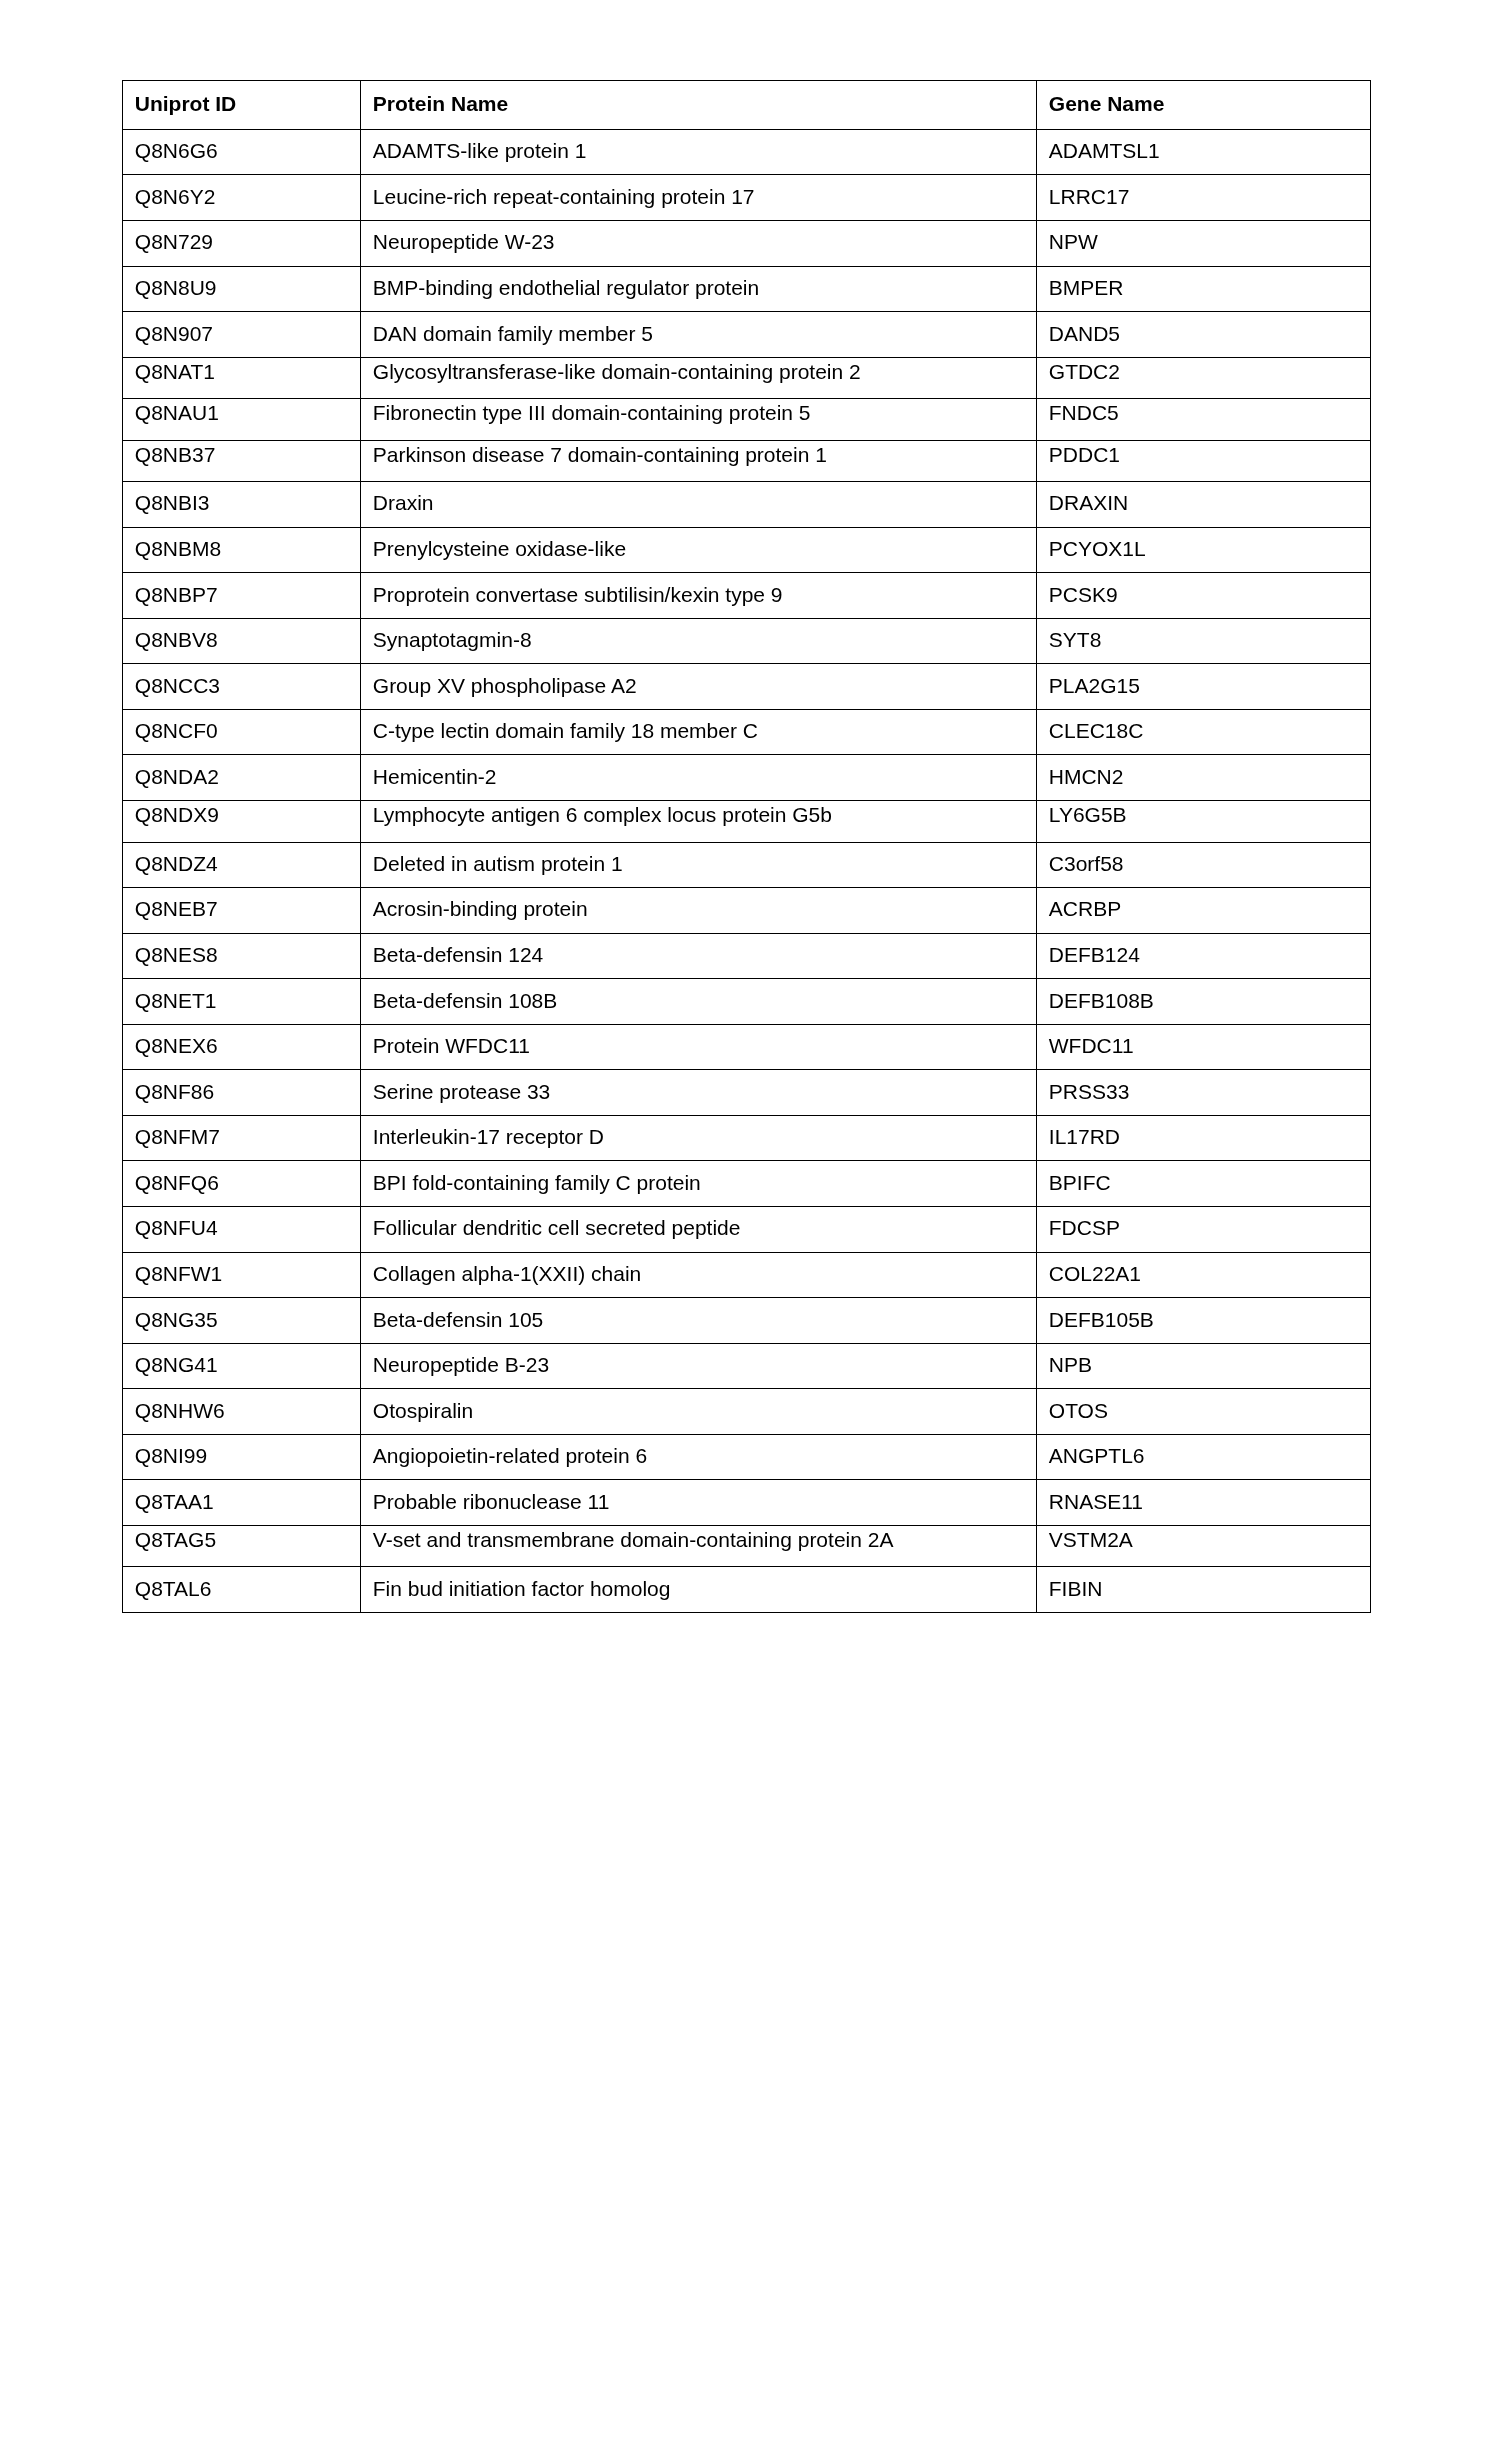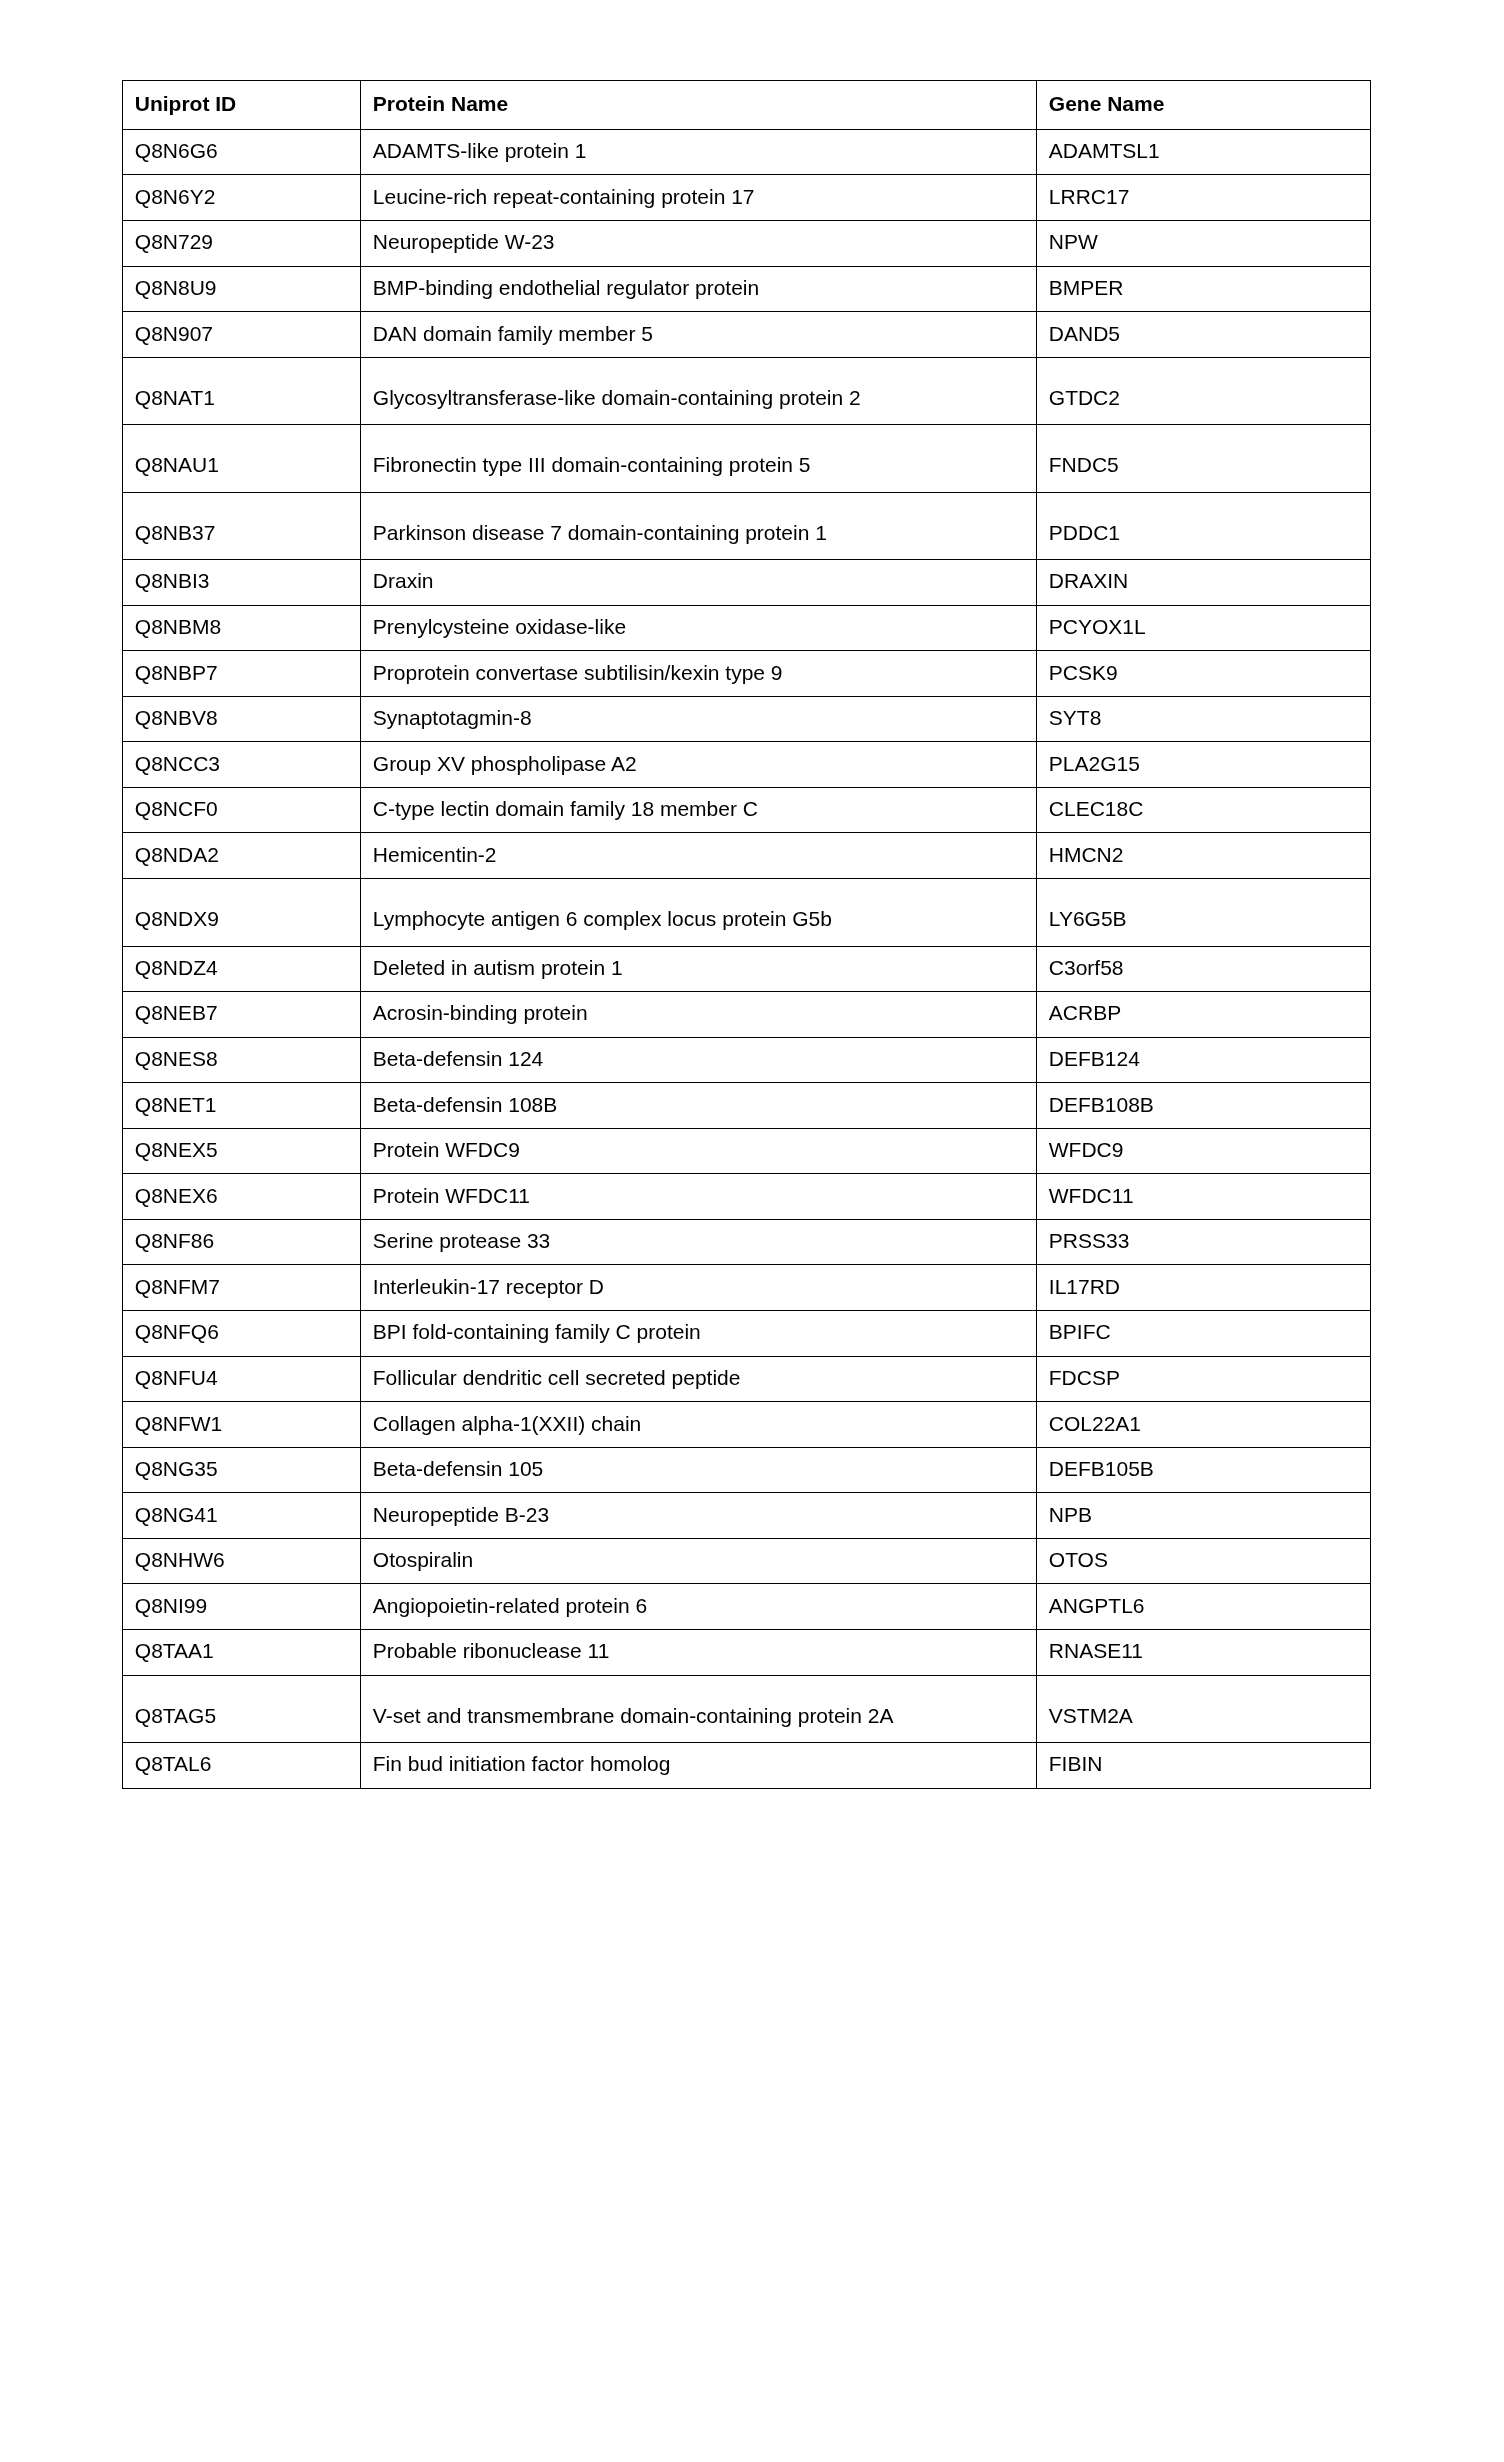--- a/index.html
+++ b/index.html
@@ -51,21 +51,21 @@
     padding-top: 10px;
     padding-bottom: 11px;
   }
 
   table.protein-table tbody td {
     font-weight: normal;
   }
 
   
   table.protein-table tbody tr.tall td {
-    padding-top: 27px;
+    padding-top: 1px;
     padding-bottom: 12.6px;
   }
 
   .cell-uniprot { white-space: nowrap; }
   .cell-gene    { white-space: nowrap; margin-left: 34px; }
 </style>
 </head>
 <body>
 
 <div class="page">
@@ -177,25 +177,20 @@
           <td class="cell-uniprot">Q8NES8</td>
           <td>Beta-defensin 124</td>
           <td class="cell-gene">DEFB124</td>
         </tr>
         <tr>
           <td class="cell-uniprot">Q8NET1</td>
           <td>Beta-defensin 108B</td>
           <td class="cell-gene">DEFB108B</td>
         </tr>
         <tr>
-          <td class="cell-uniprot">Q8NEX5</td>
-          <td>Protein WFDC9</td>
-          <td class="cell-gene">WFDC9</td>
-        </tr>
-        <tr>
           <td class="cell-uniprot">Q8NEX6</td>
           <td>Protein WFDC11</td>
           <td class="cell-gene">WFDC11</td>
         </tr>
         <tr>
           <td class="cell-uniprot">Q8NF86</td>
           <td>Serine protease 33</td>
           <td class="cell-gene">PRSS33</td>
         </tr>
         <tr>

